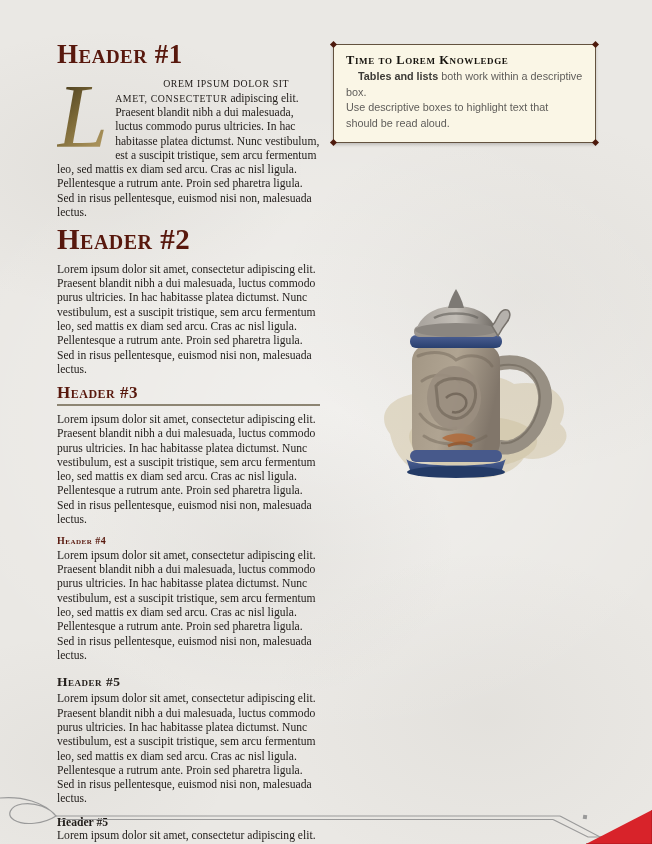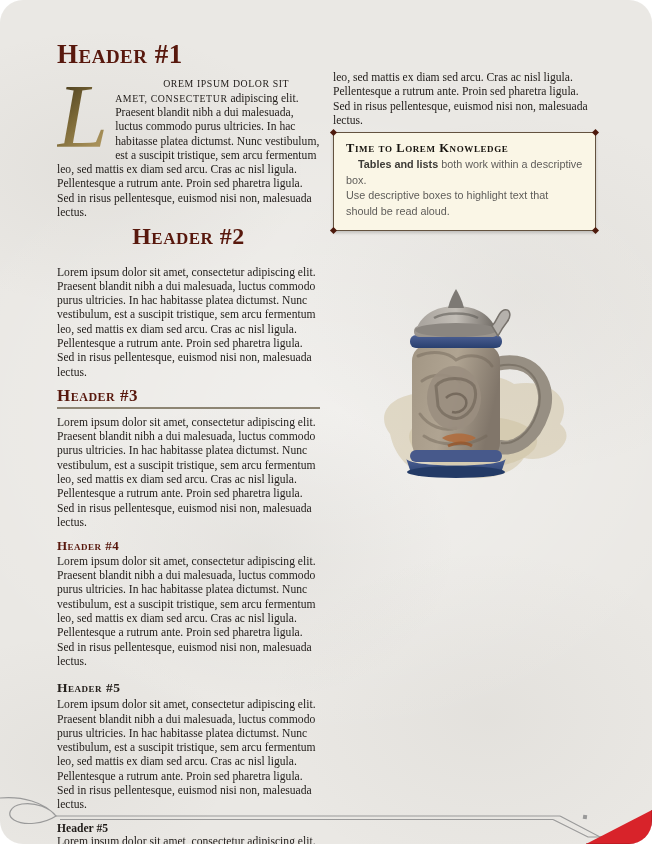--- a/index.html
+++ b/index.html
@@ -9,37 +9,36 @@
   .page {
     position:relative; width:652px; height:844px; overflow:hidden;
     background-color:#eae8e4;
     background-image:
       radial-gradient(ellipse 300px 200px at 15% 20%, rgba(120,115,105,0.07), transparent 70%),
       radial-gradient(ellipse 350px 260px at 80% 35%, rgba(120,115,105,0.06), transparent 70%),
       radial-gradient(ellipse 280px 220px at 40% 65%, rgba(110,105,95,0.07), transparent 70%),
       radial-gradient(ellipse 320px 240px at 75% 85%, rgba(120,115,105,0.06), transparent 70%),
       radial-gradient(ellipse 240px 180px at 10% 90%, rgba(110,105,95,0.05), transparent 70%),
       radial-gradient(ellipse 500px 400px at 50% 50%, rgba(255,255,255,0.35), transparent 80%);
-    border-radius: 23px;
   }
 
   .col { position:absolute; top:40px; width:263px; }
   .col-left  { left:57px; }
   .col-right { left:333px; }
 
   h1.phb, h2.phb, h3.phb, h4.phb, h5.phb {
     font-family:"Liberation Serif", serif;
     font-variant:small-caps; font-weight:600;
     color:#58180d; letter-spacing:0.5px; line-height:1.05;
   }
   h1.phb { font-size:27px; margin:0 0 9px 0; }
-  h2.phb { font-size:24px; margin:4px 0 16px 0;text-align:center; }
+  h2.phb { font-size:29px; margin:4px 0 8px 0; }
   h3.phb { font-size:17px; margin:7px 0 7px 0; padding-bottom:2px;
            border-bottom:2px solid #8d8573; }
-  h4.phb { font-size:13px; margin:9px 0 2px 0; }
+  h4.phb { font-size:10px; margin:9px 0 2px 0; }
   h5.phb { font-size:13.5px; margin:12px 0 3px 0; color:#25201c; }
   h6.phb { font-family:"Liberation Serif", serif; font-weight:bold;
            font-size:11.6px; color:#1f1b18; margin:9px 0 0 0; }
 
   p.body-text {
     font-size:11.6px; line-height:14.3px; color:#1f1b18;
     text-align:left; margin:0 0 1px 0;
   }
 
   .drop-cap {
@@ -109,21 +108,20 @@
     <p class="body-text">Lorem ipsum dolor sit amet, consectetur adipiscing elit. Praesent blandit nibh a dui malesuada, luctus commodo purus ultricies. In hac habitasse platea dictumst. Nunc vestibulum, est a suscipit tristique, sem arcu fermentum leo, sed mattis ex diam sed arcu. Cras ac nisl ligula. Pellentesque a rutrum ante. Proin sed pharetra ligula. Sed in risus pellentesque, euismod nisi non, malesuada lectus.</p>
 
     <h5 class="phb">Header #5</h5>
     <p class="body-text">Lorem ipsum dolor sit amet, consectetur adipiscing elit. Praesent blandit nibh a dui malesuada, luctus commodo purus ultricies. In hac habitasse platea dictumst. Nunc vestibulum, est a suscipit tristique, sem arcu fermentum leo, sed mattis ex diam sed arcu. Cras ac nisl ligula. Pellentesque a rutrum ante. Proin sed pharetra ligula. Sed in risus pellentesque, euismod nisi non, malesuada lectus.</p>
 
     <h6 class="phb">Header #5</h6>
     <p class="body-text">Lorem ipsum dolor sit amet, consectetur adipiscing elit. Praesent blandit nibh a dui malesuada, luctus commodo purus ultricies. In hac habitasse platea dictumst. Nunc vestibulum, est a suscipit tristique, sem arcu fermentum</p>
   </div>
 
   <div class="col col-right">
-    <p class="body-text" style="margin-top:31px;">leo, sed mattis ex diam sed arcu. Cras ac nisl ligula. Pellentesque a rutrum ante. Proin sed pharetra ligula. Sed in risus pellentesque, euismod nisi non, malesuada lectus.</p>
 
 
     <div class="desc-box">
       <span class="corner-dot dot-tl"></span>
       <span class="corner-dot dot-tr"></span>
       <span class="corner-dot dot-bl"></span>
       <span class="corner-dot dot-br"></span>
       <div class="desc-title">Time to Lorem Knowledge</div>
       <div class="desc-body desc-indent"><span class="desc-bold">Tables and lists</span><span> both work within a descriptive box.</span></div>
       <div class="desc-body">Use descriptive boxes to highlight text that should be read aloud.</div>

